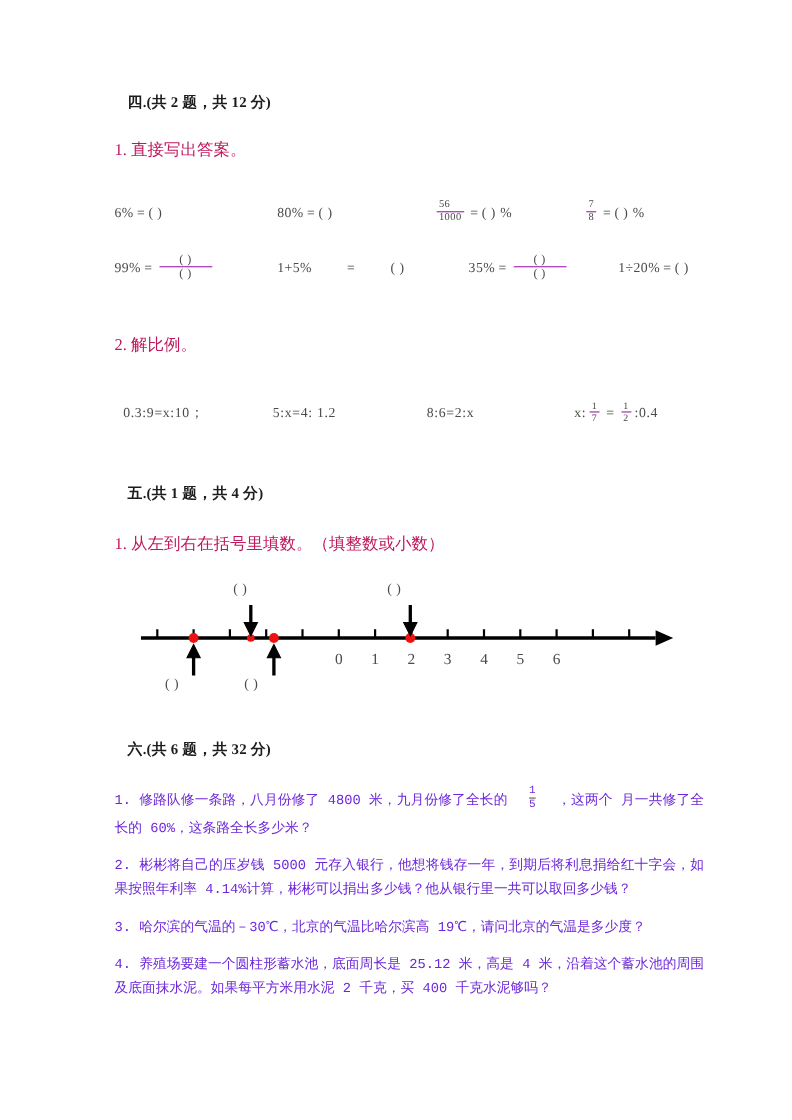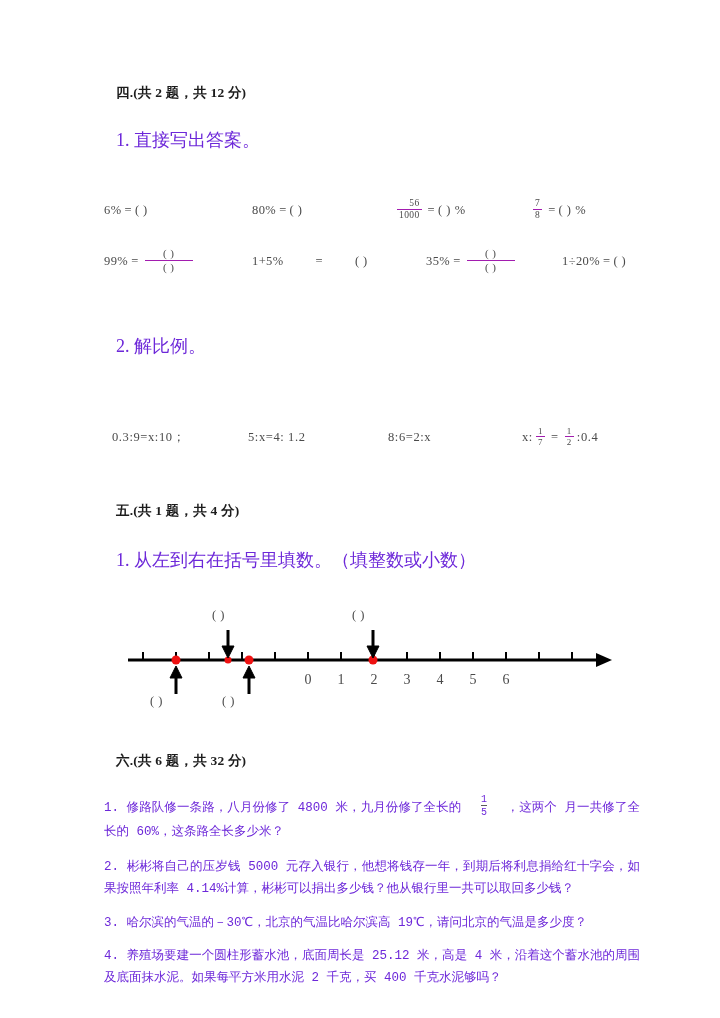--- a/index.html
+++ b/index.html
@@ -29,23 +29,23 @@
     width: 536px;
   }
   .sec-head {
     font-weight: bold;
     font-size: 13.5px;
     color: #1c1c1c;
     letter-spacing: 0.2px;
     margin: 0 0 22px 12px;
   }
   .q-line {
-    font-size: 18px;
-    color: #6d28d9;
-    margin: 12px;
+    font-size: 15px;
+    color: #be185d;
+    margin: 0;
     line-height: 1.85;
   }
   .spacer-18 { height: 18px; }
   .spacer-12 { height: 12px; }
   .spacer-26 { height: 26px; }
   .spacer-30 { height: 30px; }
   .spacer-36 { height: 36px; }
   .spacer-44 { height: 44px; }
   .spacer-54 { height: 54px; }
 
@@ -62,21 +62,21 @@
     align-items: center;
     white-space: nowrap;
   }
   .eq { margin: 0 3px; }
   .blank { display: inline-block; }
 
   
   .frac {
     display: inline-flex;
     flex-direction: column;
-    align-items: flex-end;
+    align-items: flex-start;
     vertical-align: middle;
     font-size: 9.5px;
     line-height: 1.15;
     margin: 0 3px;
     position: relative;
     top: -1px;
   }
   .frac .num { padding: 0 2px; }
   .frac .den {
     padding: 0 2px;
@@ -211,21 +211,21 @@
         <span class="blank">(       )</span>
       </div>
     </div>
 
     <div class="spacer-44"></div>
 
     <div class="q-line">2. 解比例。</div>
 
     <div class="spacer-36"></div>
 
-    <div class="prop-row" style="margin-left:8px;margin-top:15px;">
+    <div class="prop-row" style="margin-left:8px;">
       <div class="cell" style="width:136px;">0.3:9=x:10；</div>
       <div class="cell" style="width:140px;">5:x=4:  1.2</div>
       <div class="cell" style="width:134px;">8:6=2:x</div>
       <div class="cell">
         <span>x:</span>
         <span class="frac small">
           <span class="num">1</span>
           <span class="den">7</span>
         </span>
         <span class="eq">=</span>

